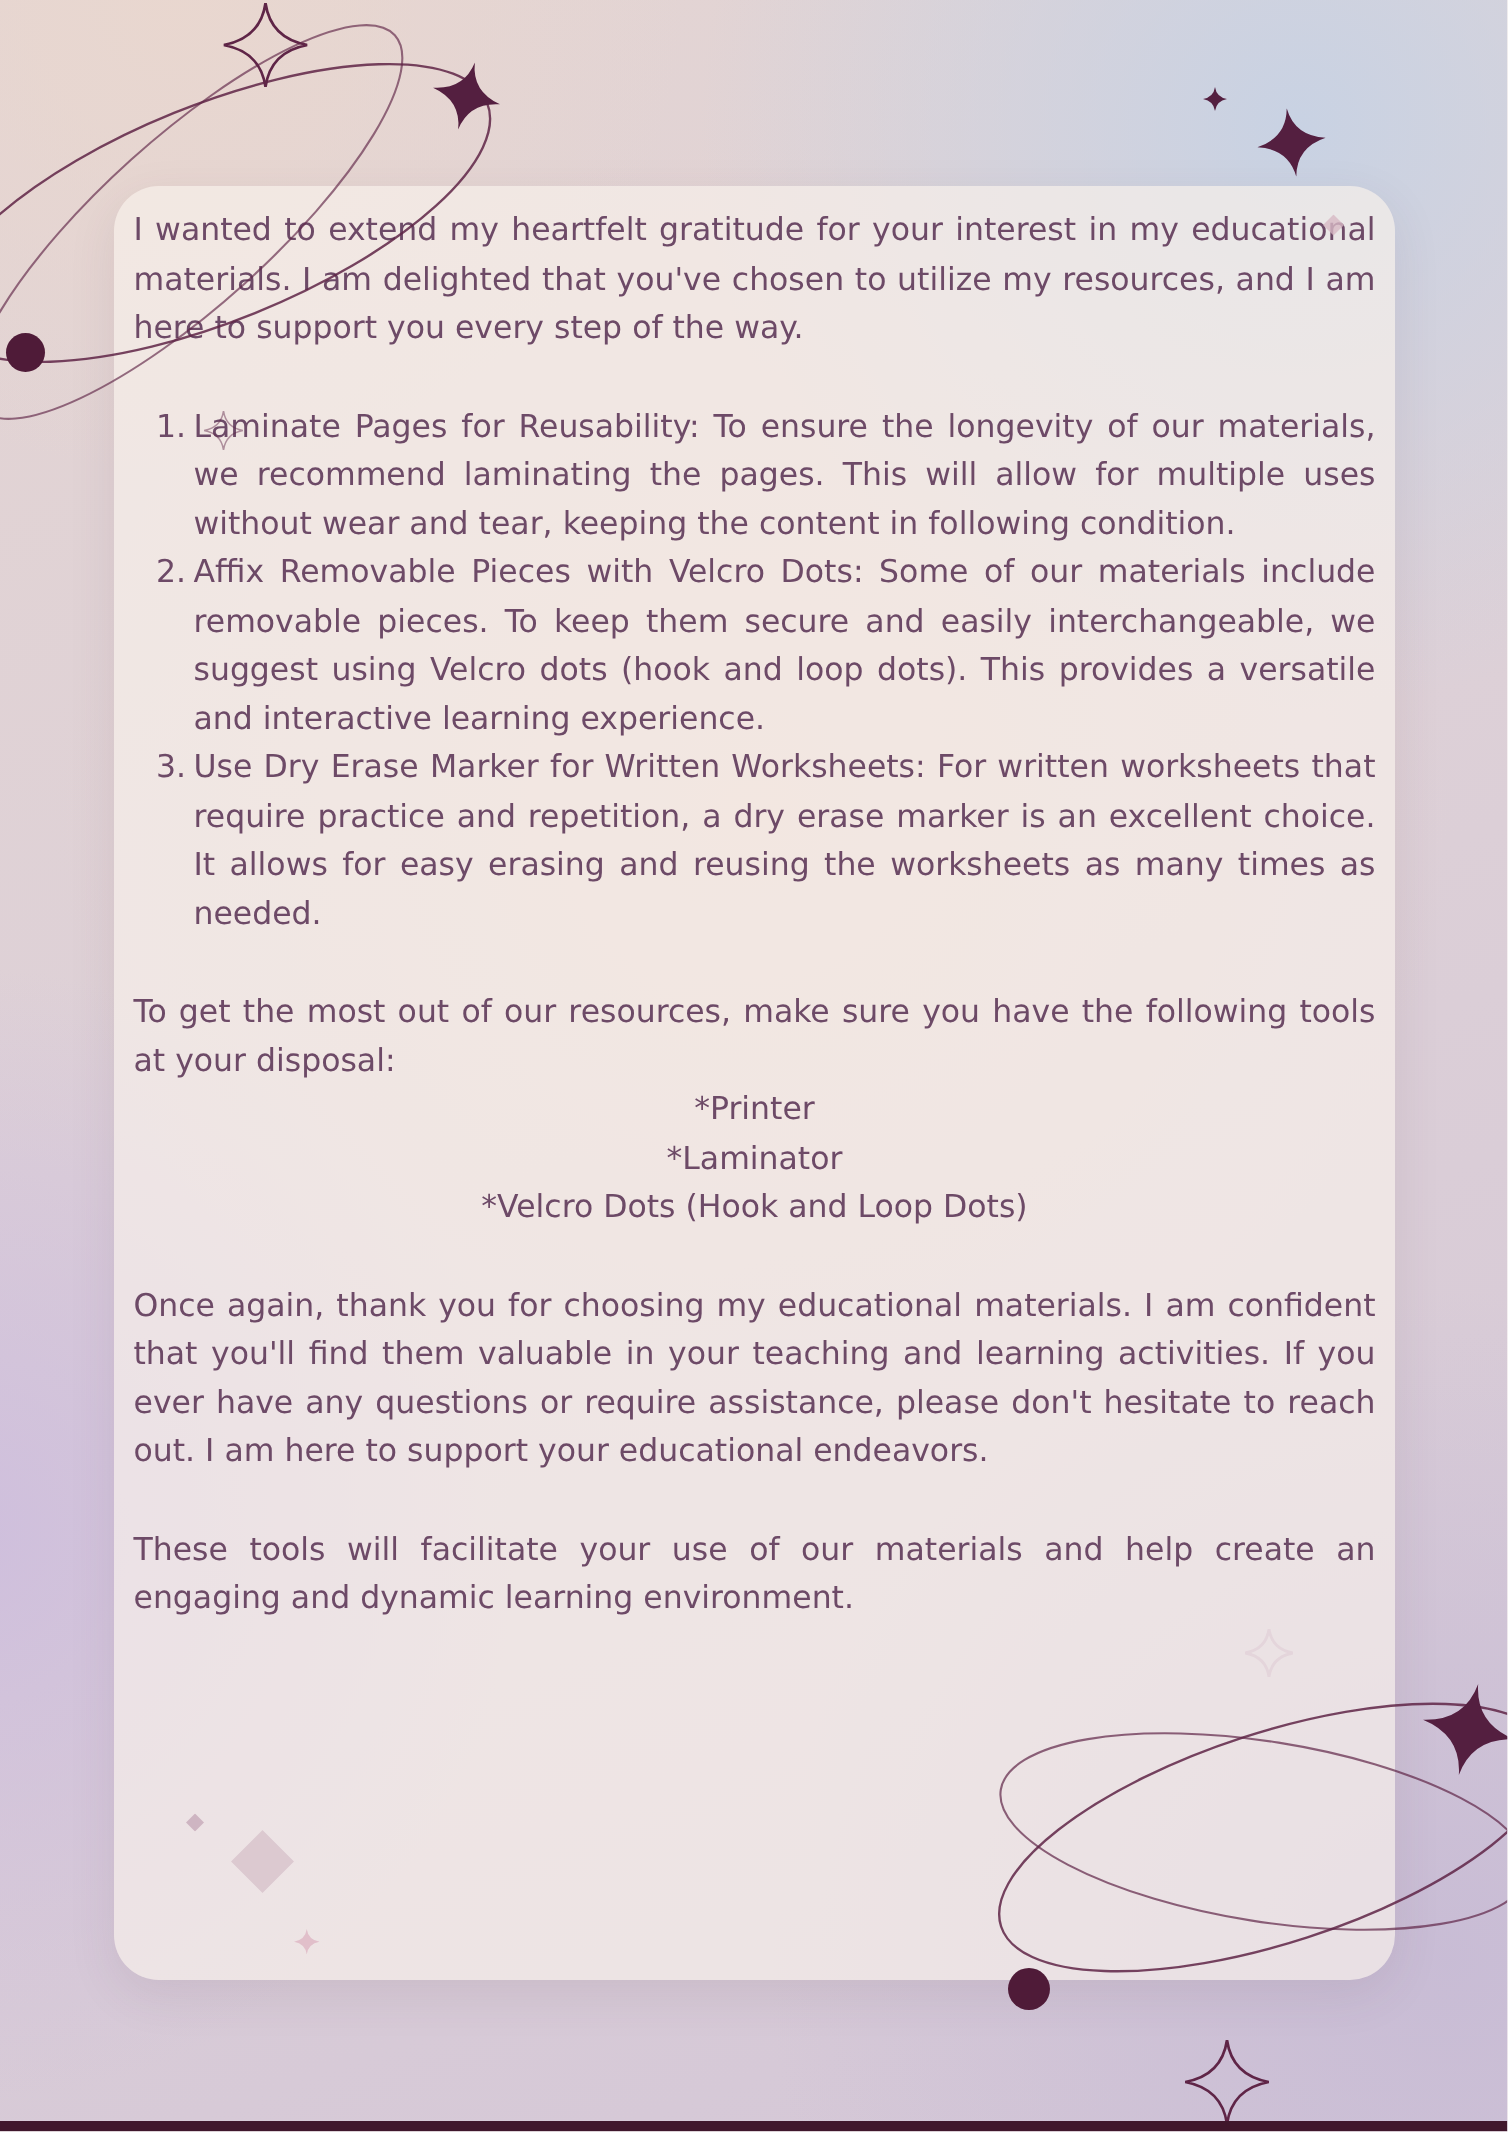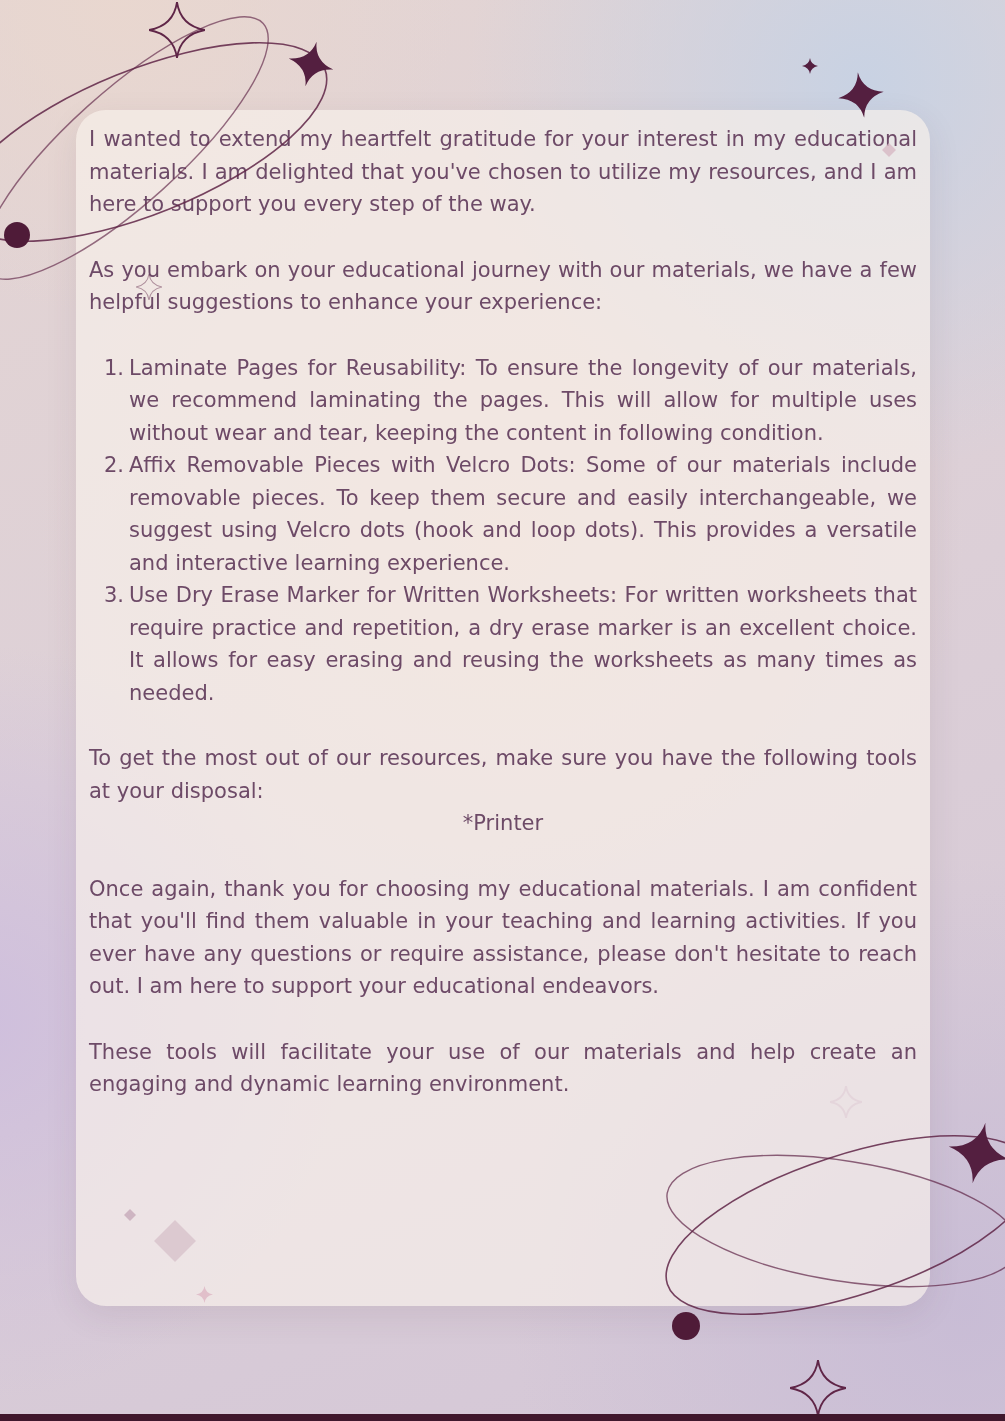--- a/index.html
+++ b/index.html
@@ -10,21 +10,21 @@
     font-family:"DejaVu Sans","Liberation Sans",sans-serif;
     background:
       radial-gradient(55% 38% at 86% 6%, rgba(199,210,228,0.95), rgba(199,210,228,0) 72%),
       radial-gradient(48% 32% at 12% 0%, rgba(233,215,207,0.95), rgba(233,215,207,0) 70%),
       radial-gradient(62% 42% at 50% 38%, rgba(234,212,204,0.85), rgba(234,212,204,0) 75%),
       radial-gradient(52% 38% at -2% 72%, rgba(206,190,221,0.95), rgba(206,190,221,0) 70%),
       radial-gradient(60% 42% at 96% 92%, rgba(199,187,213,0.9), rgba(199,187,213,0) 75%),
       linear-gradient(160deg,#e4d5d3 0%,#ddd0d7 45%,#d4c7d7 100%);
   }
   .card{
-    position:absolute;left:76px;top:110px;width:854px;height:1196px;
+    position:absolute;left:76px;top:124px;width:854px;height:1196px;
     background:rgba(247,240,235,0.68);
     border-radius:30px;
     box-shadow:0 10px 32px rgba(90,60,80,0.10);
     box-sizing:border-box;
     padding:13px 13px;
     color:#6d4a67;
     font-size:21px;
     line-height:32.5px;
   }
   .card p{margin:0 0 33px;text-align:justify;}
@@ -39,40 +39,41 @@
   .planet{position:absolute;border-radius:50%;background:#4f1b38;}
   .bottom-bar{position:absolute;left:0;bottom:0;width:100%;height:7px;background:#40172c;}
 </style>
 </head>
 <body>
 
 <div class="page">
 
   <div class="card">
     <p>I wanted to extend my heartfelt gratitude for your interest in my educational materials. I am delighted that you've chosen to utilize my resources, and I am here to support you every step of the way.</p>
-    <p>As you embark on your educational journey with our materials, we have a few helpful suggestions to enhance your experience:</p>
 
     <ol class="suggestions">
       <li>
         <span class="num">1.</span>
         <span class="li-text">Laminate Pages for Reusability: To ensure the longevity of our materials, we recommend laminating the pages. This will allow for multiple uses without wear and tear, keeping the content in following condition.</span>
       </li>
       <li>
         <span class="num">2.</span>
         <span class="li-text">Affix Removable Pieces with Velcro Dots: Some of our materials include removable pieces. To keep them secure and easily interchangeable, we suggest using Velcro dots (hook and loop dots). This provides a versatile and interactive learning experience.</span>
       </li>
       <li>
         <span class="num">3.</span>
         <span class="li-text">Use Dry Erase Marker for Written Worksheets: For written worksheets that require practice and repetition, a dry erase marker is an excellent choice. It allows for easy erasing and reusing the worksheets as many times as needed.</span>
       </li>
     </ol>
 
     <p class="tight">To get the most out of our resources, make sure you have the following tools at your disposal:</p>
     <div class="tools">
       <div>*Printer</div>
+      <div>*Laminator</div>
+      <div>*Velcro Dots (Hook and Loop Dots)</div>
     </div>
 
     <p>Once again, thank you for choosing my educational materials. I am confident that you'll find them valuable in your teaching and learning activities. If you ever have any questions or require assistance, please don't hesitate to reach out. I am here to support your educational endeavors.</p>
     <p>These tools will facilitate your use of our materials and help create an engaging and dynamic learning environment.</p>
   </div>
 
   <svg class="decor" style="left:-75px;top:10px;width:420px;height:280px;" viewBox="0 0 420 280">
     <ellipse cx="218" cy="132" rx="196" ry="72" fill="none" stroke="#5f2547" stroke-width="1.6" transform="rotate(-22 218 132)" opacity="0.85"></ellipse>
     <ellipse cx="200" cy="138" rx="186" ry="56" fill="none" stroke="#5f2547" stroke-width="1.4" transform="rotate(-42 200 138)" opacity="0.65"></ellipse>
   </svg>

